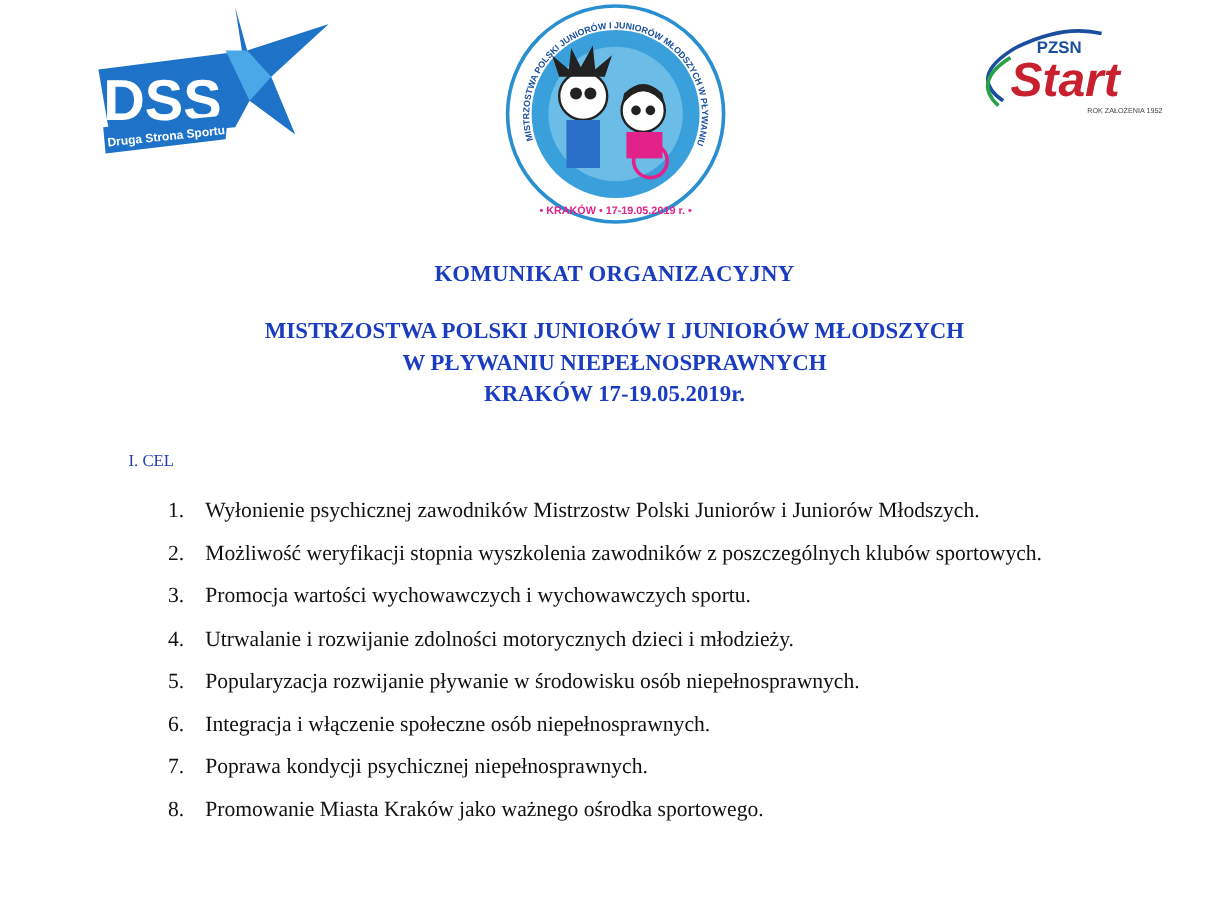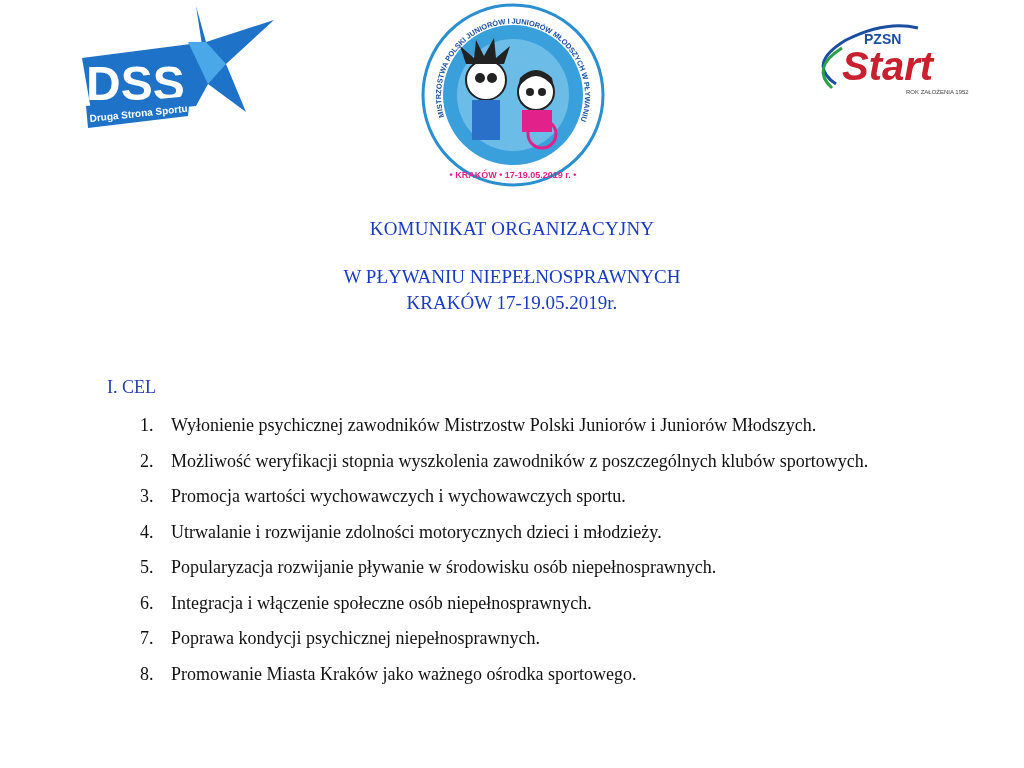--- a/index.html
+++ b/index.html
@@ -8,26 +8,26 @@
     background: #ffffff;
     font-family: "Liberation Serif", serif;
     position: relative;
   }
   .logos { position: absolute; left: 0; top: 0; width: 1024px; height: 200px; }
   .logo { position: absolute; }
   .logo-dss { left: 78px; top: 6px; width: 196px; height: 128px; }
   .logo-event { left: 420px; top: 2px; width: 186px; height: 186px; }
   .logo-start { left: 806px; top: 24px; width: 170px; height: 76px; }
 
-  .title-block { position: absolute; left: 0; width: 1024px; text-align: center; color: #1a3cc0; font-weight: normal; }
+  .title-block { position: absolute; left: 0; width: 1024px; text-align: center; color: #1a3cc0; font-weight: bold; }
   .t1 { top: 218px; font-size: 19px; letter-spacing: 0.2px; }
   .t2 { top: 264px; font-size: 19px; line-height: 26px; }
   .t2 div { }
 
-  .section { position: absolute; left: 107px; top: 377px; font-size: 18px; color: #2a40b0; }
+  .section { position: absolute; left: 107px; top: 377px; font-size: 14px; color: #2a40b0; }
   .list { position: absolute; left: 140px; top: 408px; width: 762px; margin: 0; padding: 0; list-style: none; font-size: 18px; color: #111; }
   .list li { position: relative; padding-left: 31px; line-height: 35.5px; }
   .list li .num { position: absolute; left: 0; top: 0; }
   .list li .txt { display: block; text-align: justify; text-align-last: left; }
 </style>
 </head>
 <body>
 
 <div class="logos">
 
@@ -72,20 +72,21 @@
       <path d="M26 64 Q4 44 36 24" fill="none" stroke="#2aa04a" stroke-width="3"></path>
       <text x="58" y="20" font-family="Liberation Sans, sans-serif" font-weight="bold" font-size="14" fill="#1a4fa0">PZSN</text>
       <text x="36" y="56" font-family="Liberation Sans, sans-serif" font-weight="bold" font-style="italic" font-size="40" fill="#c8202e">Start</text>
       <text x="100" y="70" font-family="Liberation Sans, sans-serif" font-size="6" fill="#444">ROK ZAŁOŻENIA 1952</text>
     </svg>
   </div>
 </div>
 
 <div class="title-block t1">KOMUNIKAT ORGANIZACYJNY</div>
 <div class="title-block t2">
+  <div>MISTRZOSTWA POLSKI JUNIORÓW I JUNIORÓW MŁODSZYCH</div>
   <div>W PŁYWANIU NIEPEŁNOSPRAWNYCH</div>
   <div>KRAKÓW 17-19.05.2019r.</div>
 </div>
 
 <div class="section">I. CEL</div>
 
 <ol class="list">
   <li>
       <span class="num">1.</span>
       <span class="txt">Wyłonienie psychicznej zawodników Mistrzostw Polski Juniorów i Juniorów Młodszych.</span>

